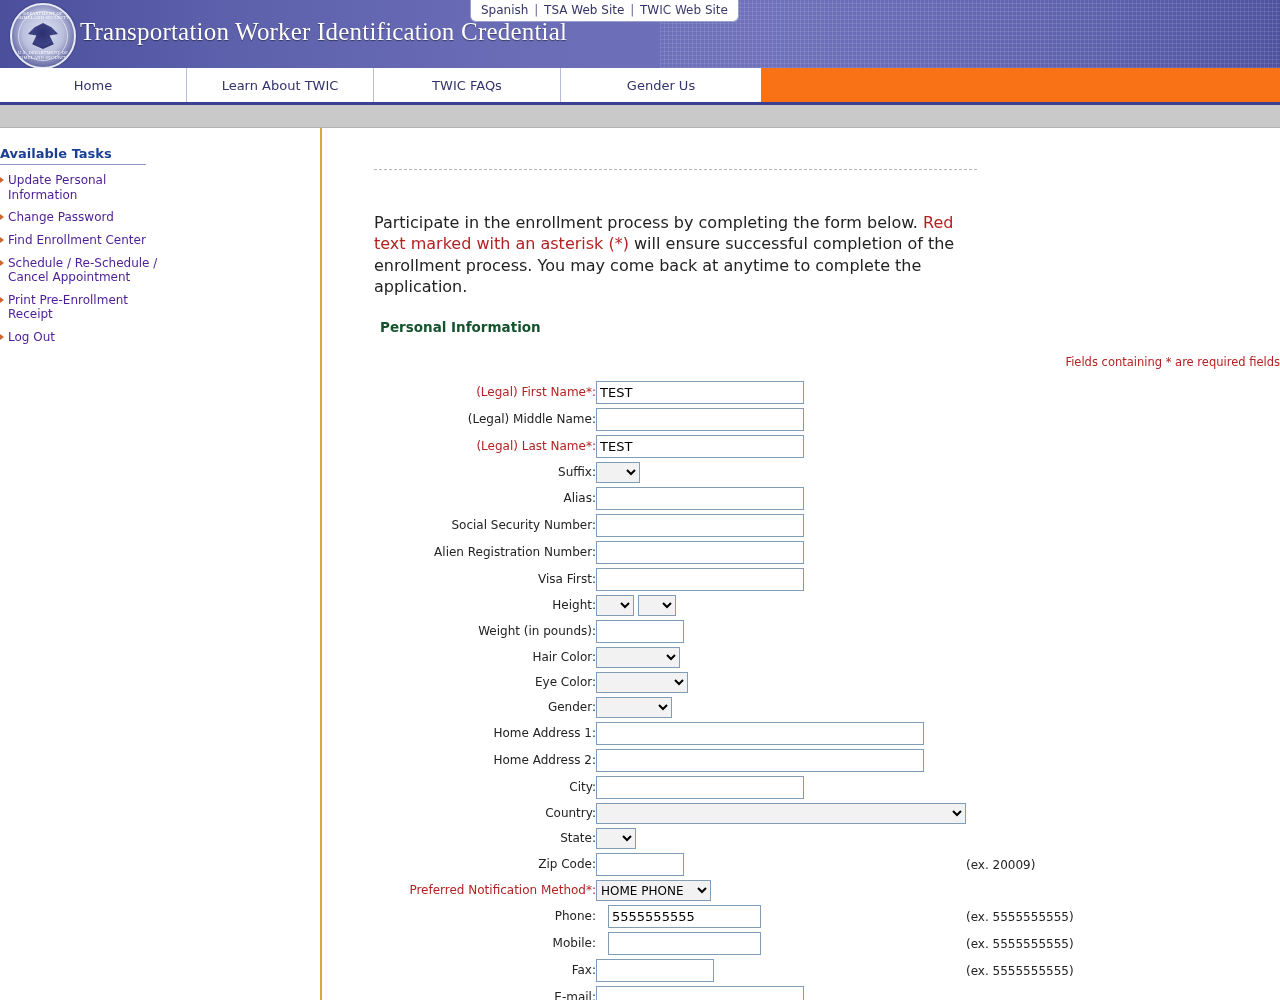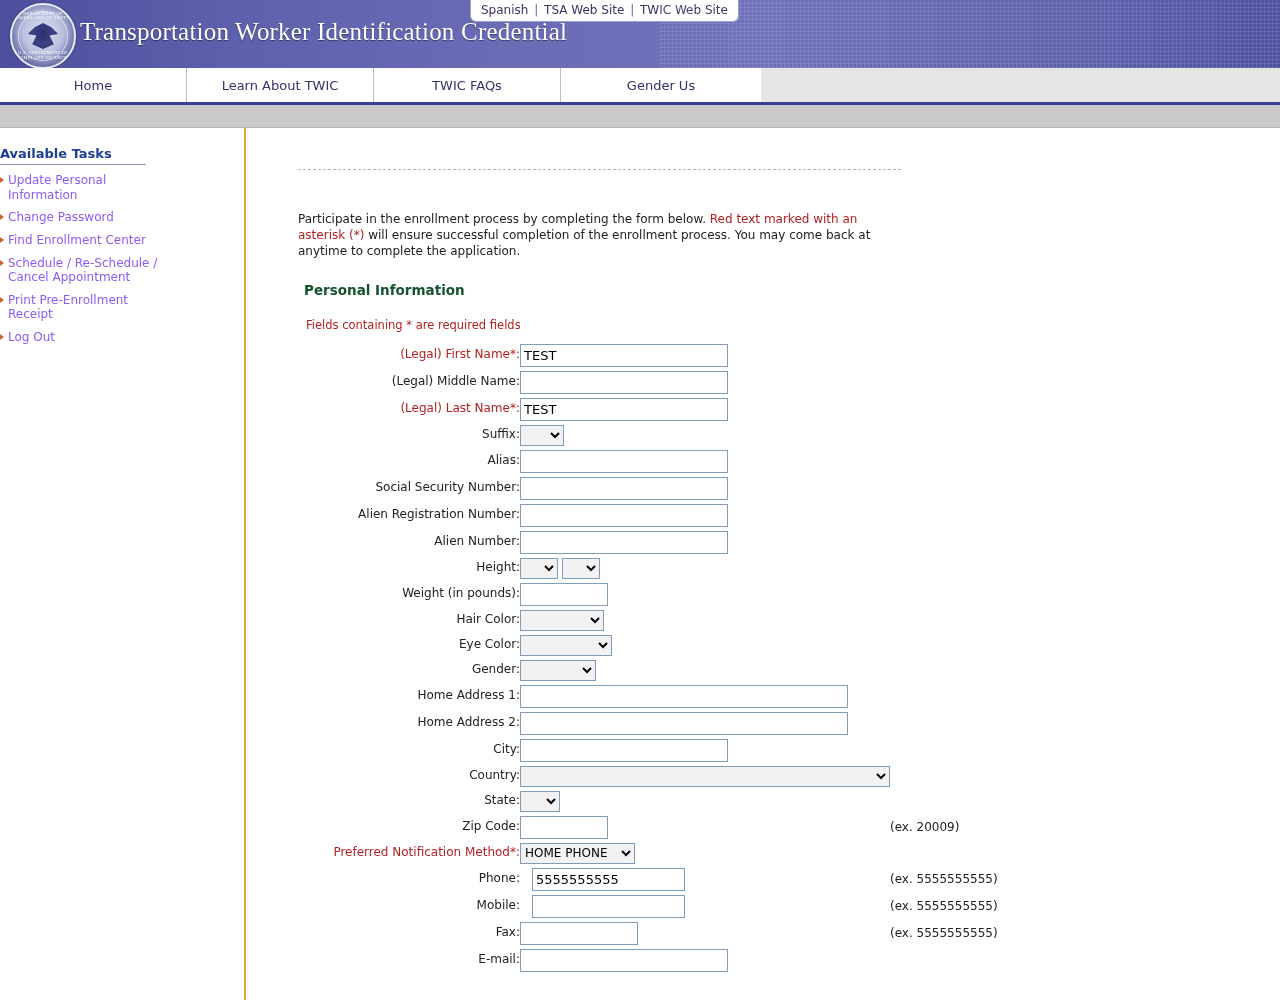--- a/index.html
+++ b/index.html
@@ -101,21 +101,21 @@
   }
   .toplinks a {
     color: #333366;
     text-decoration: none;
   }
   .toplinks .sep { color: #666699; padding: 0 2px; }
 
   
   .navbar {
     height: 34px;
-    background: #e5e5e5;
+    background: #f97316;
     border-bottom: 3px solid #3b3f91;
     display: flex;
     align-items: stretch;
   }
   .navitem {
     width: 186px;
     display: flex;
     align-items: center;
     justify-content: center;
     font-size: 13px;
@@ -133,37 +133,37 @@
     border-bottom: 1px solid #b4b4b4;
   }
 
   
   .body-wrap {
     display: flex;
     align-items: stretch;
     height: 873px;
   }
   .sidebar {
-    width: 244px;
+    width: 320px;
     padding: 18px 0 0 0;
     background: #ffffff;
   }
   .sidebar h2 {
     margin: 0 0 4px 0;
     padding: 0 0 3px 0;
     width: 146px;
     font-size: 13px;
     color: #1c3f94;
     border-bottom: 1px solid #8f95c4;
     font-family: "DejaVu Sans", "Liberation Sans", sans-serif;
   }
   .task {
     position: relative;
     font-size: 12px;
-    color: #8b5cf6;
+    color: #4c1d95;
     padding: 4px 6px 4px 8px;
     line-height: 1.22;
     width: 150px;
     cursor: pointer;
   }
   .task:before {
     content: "";
     position: absolute;
     left: 0px;
     top: 8px;
@@ -186,35 +186,36 @@
   }
   .dotted-rule {
     margin: 41px 60px 0 0;
     border-top: 1px dashed #b5b5b5;
     height: 0;
     width: 603px;
   }
   .intro {
     margin: 42px 0 0 0;
     width: 600px;
-    font-size: 12px;
+    font-size: 16px;
     color: #222222;
     line-height: 1.33;
   }
   .intro .red { color: #b32222; }
   .section-title {
     margin: 22px 0 0 6px;
     font-size: 13.5px;
     font-weight: bold;
     color: #14532d;
   }
   .req-note {
     margin: 20px 0 0 8px;
     font-size: 11.5px;
     color: #b32222;
+    text-align: right;
   }
 
   
   table.form {
     margin-top: 10px;
     border-collapse: collapse;
   }
   table.form td {
     padding: 2px 0;
     vertical-align: middle;
@@ -367,21 +368,21 @@
           <td class="hint"></td>
         </tr>
         <tr>
           <td class="lbl">Alien Registration Number:</td>
           <td class="fld">
             <input class="txt w-200" type="text" value="" style="">
           </td>
           <td class="hint"></td>
         </tr>
         <tr>
-          <td class="lbl">Alien Number:</td>
+          <td class="lbl">Visa First:</td>
           <td class="fld">
             <input class="txt w-200" type="text" value="" style="">
           </td>
           <td class="hint"></td>
         </tr>
         <tr>
           <td class="lbl">Height:</td>
           <td class="fld">
             <select class="sel s-38"><option></option></select>
             <select class="sel s-38"><option></option></select>

